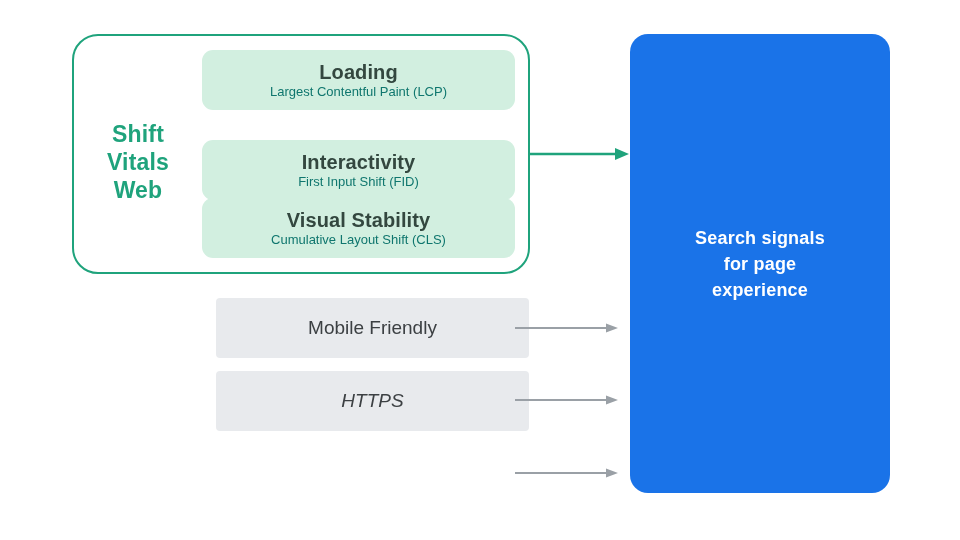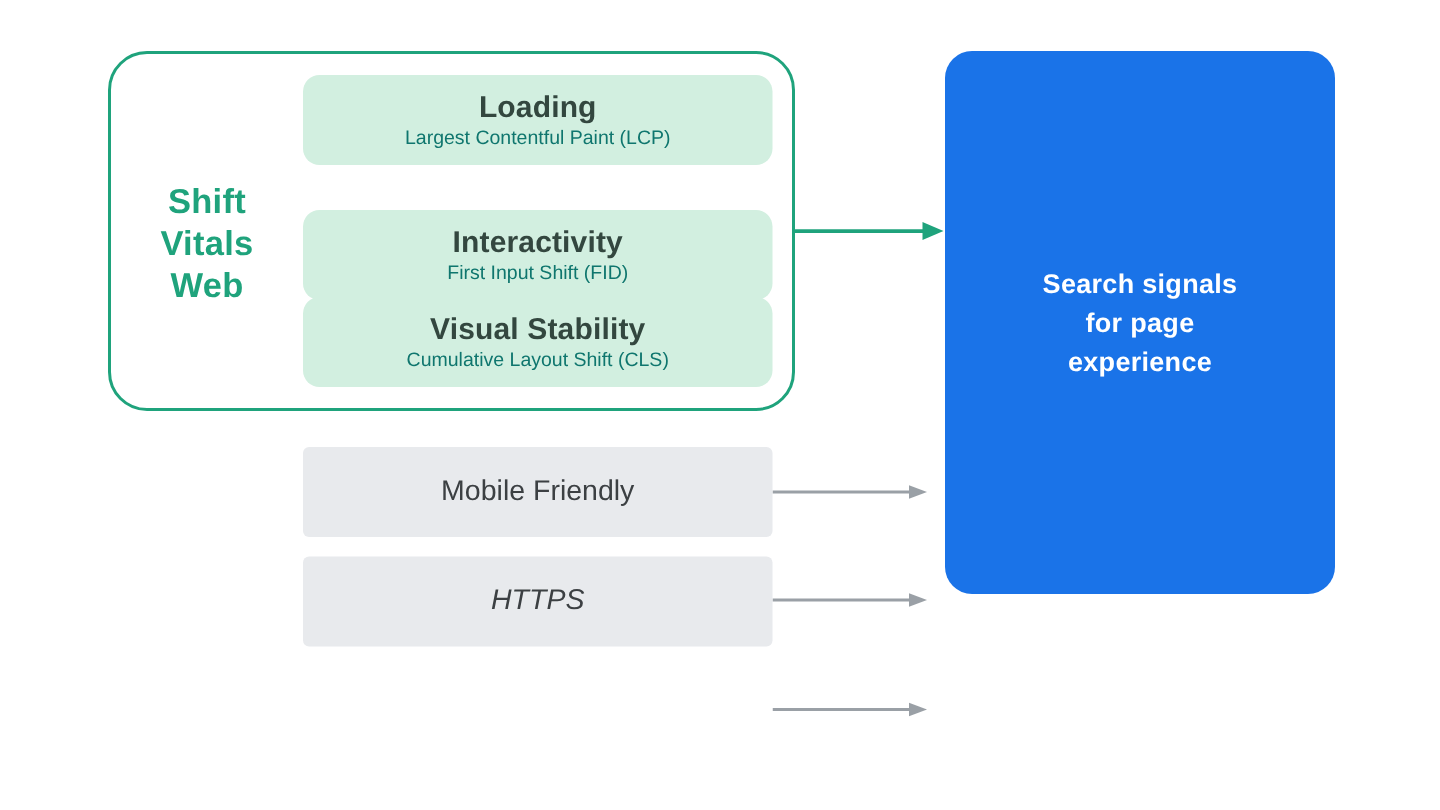--- a/index.html
+++ b/index.html
@@ -69,21 +69,21 @@
     font-weight: normal;
     color: #0f766e;
   }
   .mint-1 { top: 50px; }
   .mint-2 { top: 124px; margin-top: 16px; }
   .mint-3 { top: 198px; }
 
   
   .gray-card {
     position: absolute;
-    left: 202px;
+    left: 216px;
     width: 313px;
     height: 60px;
     background: #e8eaed;
     border-radius: 4px;
     display: flex;
     align-items: center;
     justify-content: center;
     text-align: center;
     font-size: 19px;
     color: #3c4043;
@@ -101,21 +101,21 @@
   .arrow-gray-1 { left: 515px; top: 320px; }
   .arrow-gray-2 { left: 515px; top: 392px; }
   .arrow-gray-3 { left: 515px; top: 465px; }
 
   
   .result-box {
     position: absolute;
     left: 630px;
     top: 34px;
     width: 260px;
-    height: 362px;
+    height: 459px;
     background: #1a73e8;
     border-radius: 18px;
     display: flex;
     align-items: center;
     justify-content: center;
   }
   .result-text {
     color: #ffffff;
     font-size: 18px;
     line-height: 26px;

